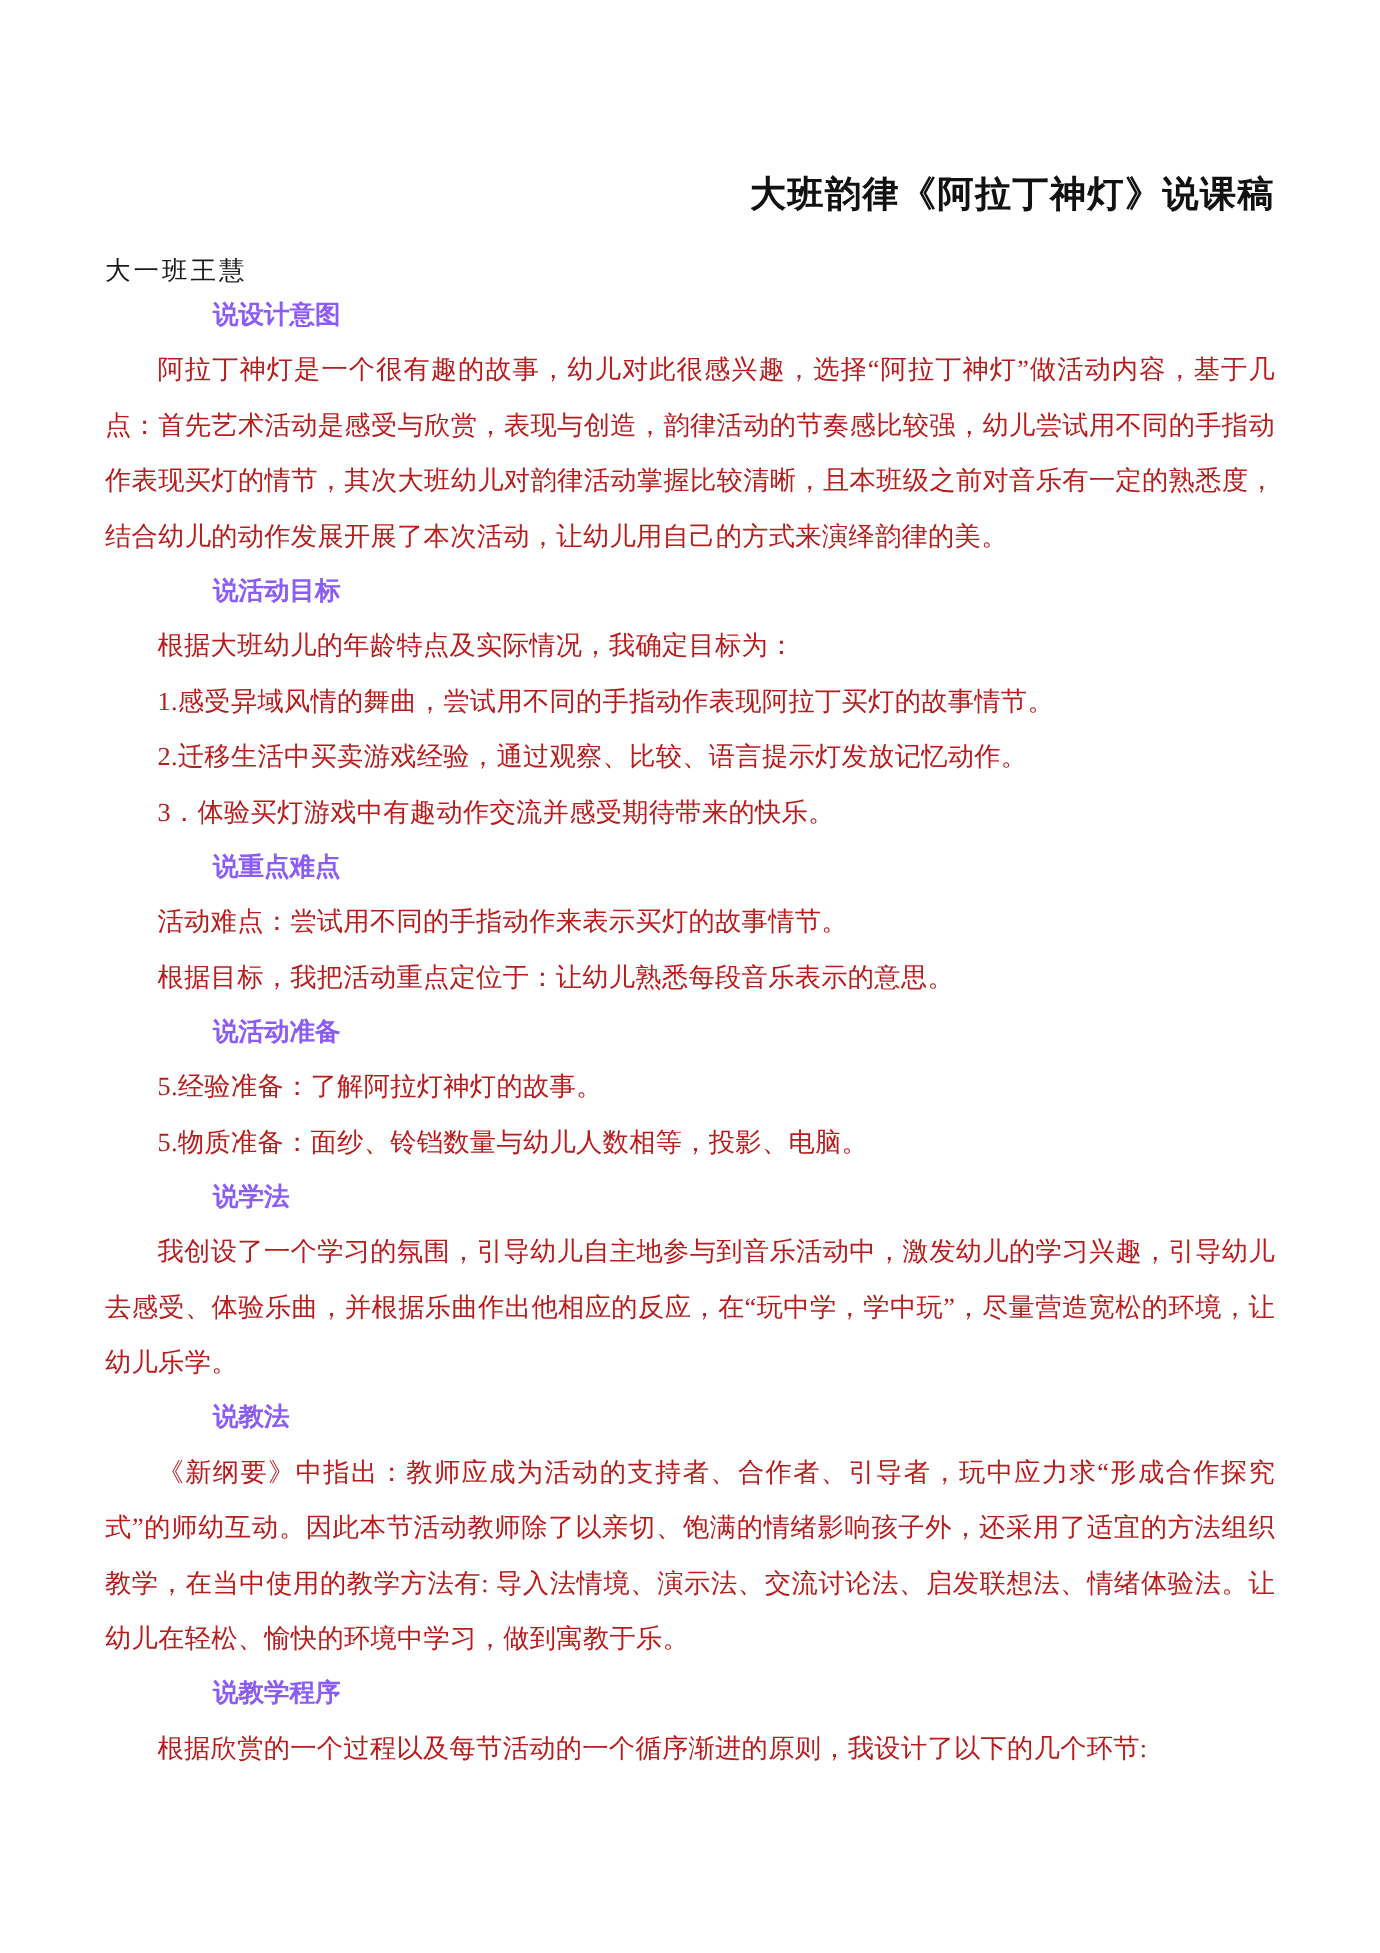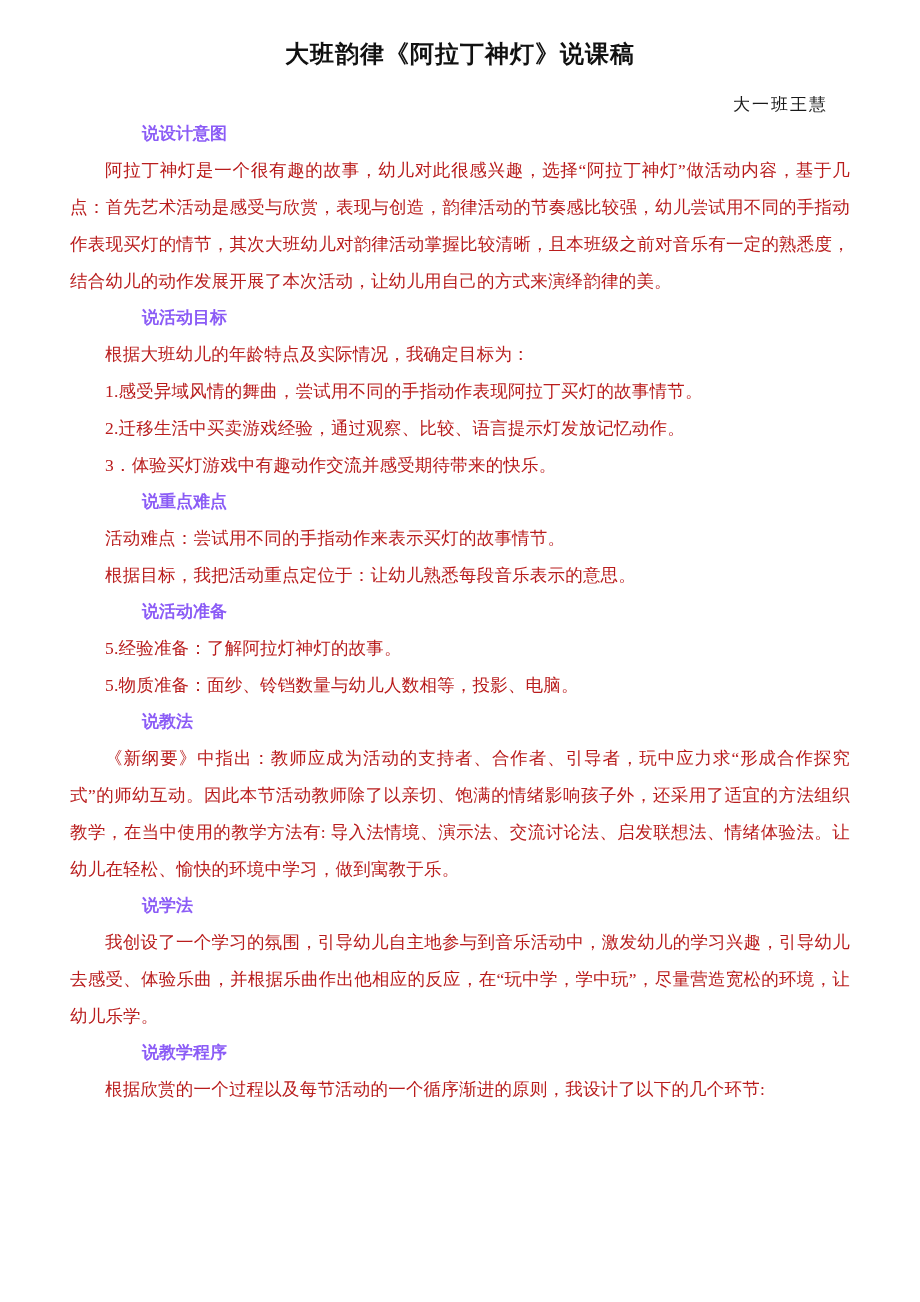--- a/index.html
+++ b/index.html
@@ -22,32 +22,31 @@
     box-sizing: border-box;
     padding: 0;
   }
   .content {
     position: absolute;
     left: 70px;
     top: 0;
     width: 780px;
   }
   .doc-title {
-    text-align: center;
+    text-align: right;
     font-family: "Liberation Sans", "DejaVu Sans", sans-serif;
     font-weight: bold;
     font-size: 24px;
     letter-spacing: 1px;
     margin: 0;
-    padding-top: 40px;
+    padding-top: 116px;
     line-height: 1.2;
     color: #111;
   }
   .author-line {
-    text-align: right;
     font-size: 17px;
     font-family: "Liberation Serif", "DejaVu Serif", serif;
     letter-spacing: 2px;
     margin: 0;
     padding-top: 24px;
     padding-right: 22px;
     color: #1a1a1a;
   }
   .section-heading {
     font-family: "Liberation Sans", "DejaVu Sans", sans-serif;
@@ -105,27 +104,27 @@
       <p class="para indent">根据目标，我把活动重点定位于：让幼儿熟悉每段音乐表示的意思。</p>
     </div>
 
     <div class="block">
       <div class="section-heading">说活动准备</div>
       <p class="para indent">5.经验准备：了解阿拉灯神灯的故事。</p>
       <p class="para indent">5.物质准备：面纱、铃铛数量与幼儿人数相等，投影、电脑。</p>
     </div>
 
     <div class="block">
-      <div class="section-heading">说教法</div>
-      <p class="para indent">《新纲要》中指出：教师应成为活动的支持者、合作者、引导者，玩中应力求“形成合作探究式”的师幼互动。因此本节活动教师除了以亲切、饱满的情绪影响孩子外，还采用了适宜的方法组织教学，在当中使用的教学方法有: 导入法情境、演示法、交流讨论法、启发联想法、情绪体验法。让幼儿在轻松、愉快的环境中学习，做到寓教于乐。</p>
+      <div class="section-heading">说学法</div>
+      <p class="para indent">我创设了一个学习的氛围，引导幼儿自主地参与到音乐活动中，激发幼儿的学习兴趣，引导幼儿去感受、体验乐曲，并根据乐曲作出他相应的反应，在“玩中学，学中玩”，尽量营造宽松的环境，让幼儿乐学。</p>
     </div>
 
     <div class="block">
-      <div class="section-heading">说学法</div>
-      <p class="para indent">我创设了一个学习的氛围，引导幼儿自主地参与到音乐活动中，激发幼儿的学习兴趣，引导幼儿去感受、体验乐曲，并根据乐曲作出他相应的反应，在“玩中学，学中玩”，尽量营造宽松的环境，让幼儿乐学。</p>
+      <div class="section-heading">说教法</div>
+      <p class="para indent">《新纲要》中指出：教师应成为活动的支持者、合作者、引导者，玩中应力求“形成合作探究式”的师幼互动。因此本节活动教师除了以亲切、饱满的情绪影响孩子外，还采用了适宜的方法组织教学，在当中使用的教学方法有: 导入法情境、演示法、交流讨论法、启发联想法、情绪体验法。让幼儿在轻松、愉快的环境中学习，做到寓教于乐。</p>
     </div>
 
     <div class="block">
       <div class="section-heading">说教学程序</div>
       <p class="para indent">根据欣赏的一个过程以及每节活动的一个循序渐进的原则，我设计了以下的几个环节:</p>
     </div>
 
   </div>
 </div>
 

